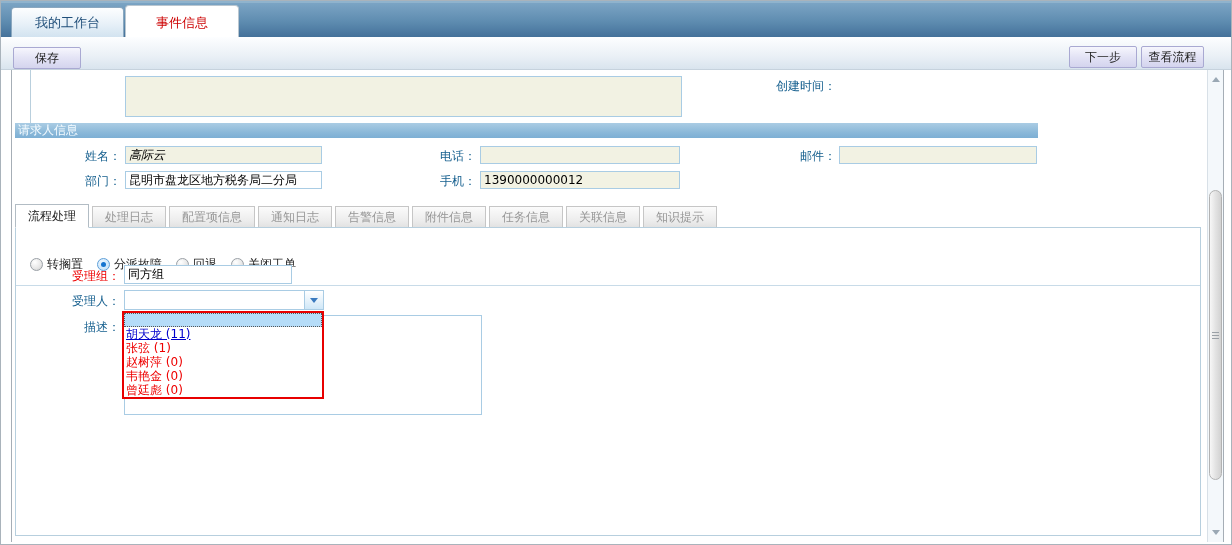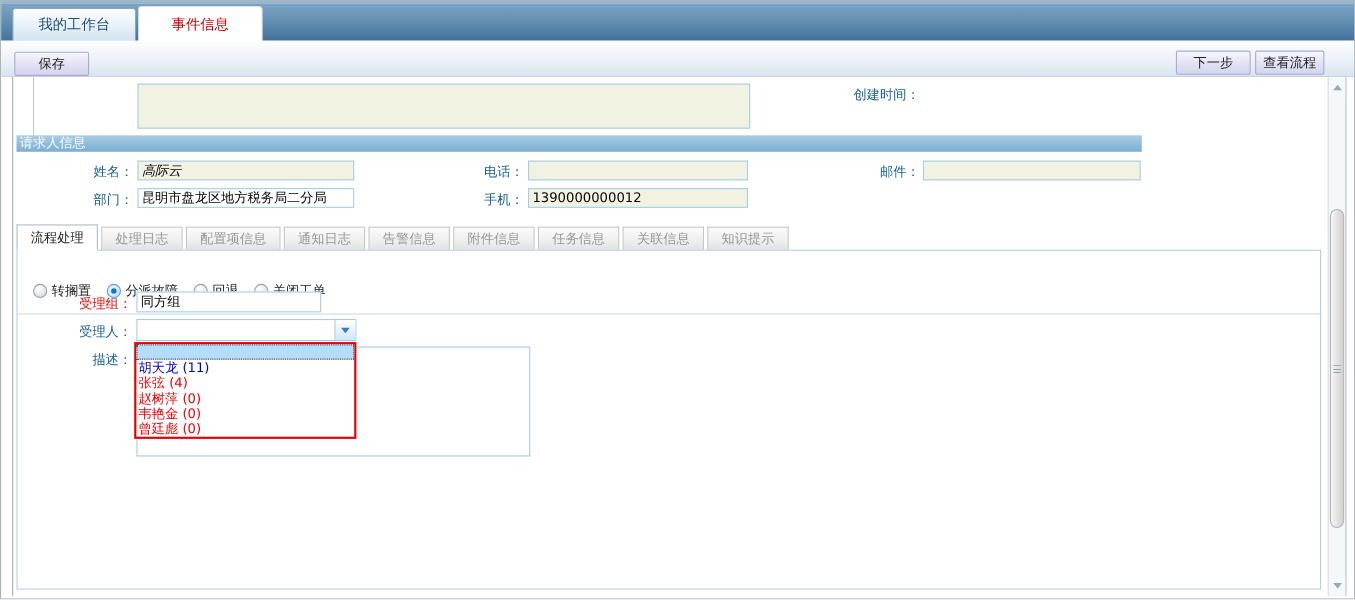--- a/index.html
+++ b/index.html
@@ -189,22 +189,22 @@
       <span></span>
       <span class="combo-arrow-btn"></span>
     </div>
 
     <div class="label" style="left:30px; top:91px; width:74px;">描述：</div>
     <textarea class="fld desc-textarea" style=""></textarea>
   </div>
 
   <div class="dropdown">
     <div class="dd-item hl" style="color: rgb(0, 0, 0);"></div>
-    <div class="dd-item" style="color: rgb(0, 0, 204);">胡天龙 (11)</div>
-    <div class="dd-item" style="color: rgb(238, 0, 0);">张弦 (4)</div>
+    <div class="dd-item" style="color: rgb(0, 0, 204); text-decoration: underline;">胡天龙 (11)</div>
+    <div class="dd-item" style="color: rgb(238, 0, 0);">张弦 (1)</div>
     <div class="dd-item" style="color: rgb(238, 0, 0);">赵树萍 (0)</div>
     <div class="dd-item" style="color: rgb(238, 0, 0);">韦艳金 (0)</div>
     <div class="dd-item" style="color: rgb(238, 0, 0);">曾廷彪 (0)</div>
   </div>
 
   <div class="scrollbar">
     <div class="sb-btn up"></div>
     <div class="sb-thumb"></div>
     <div class="sb-btn down"></div>
   </div>

